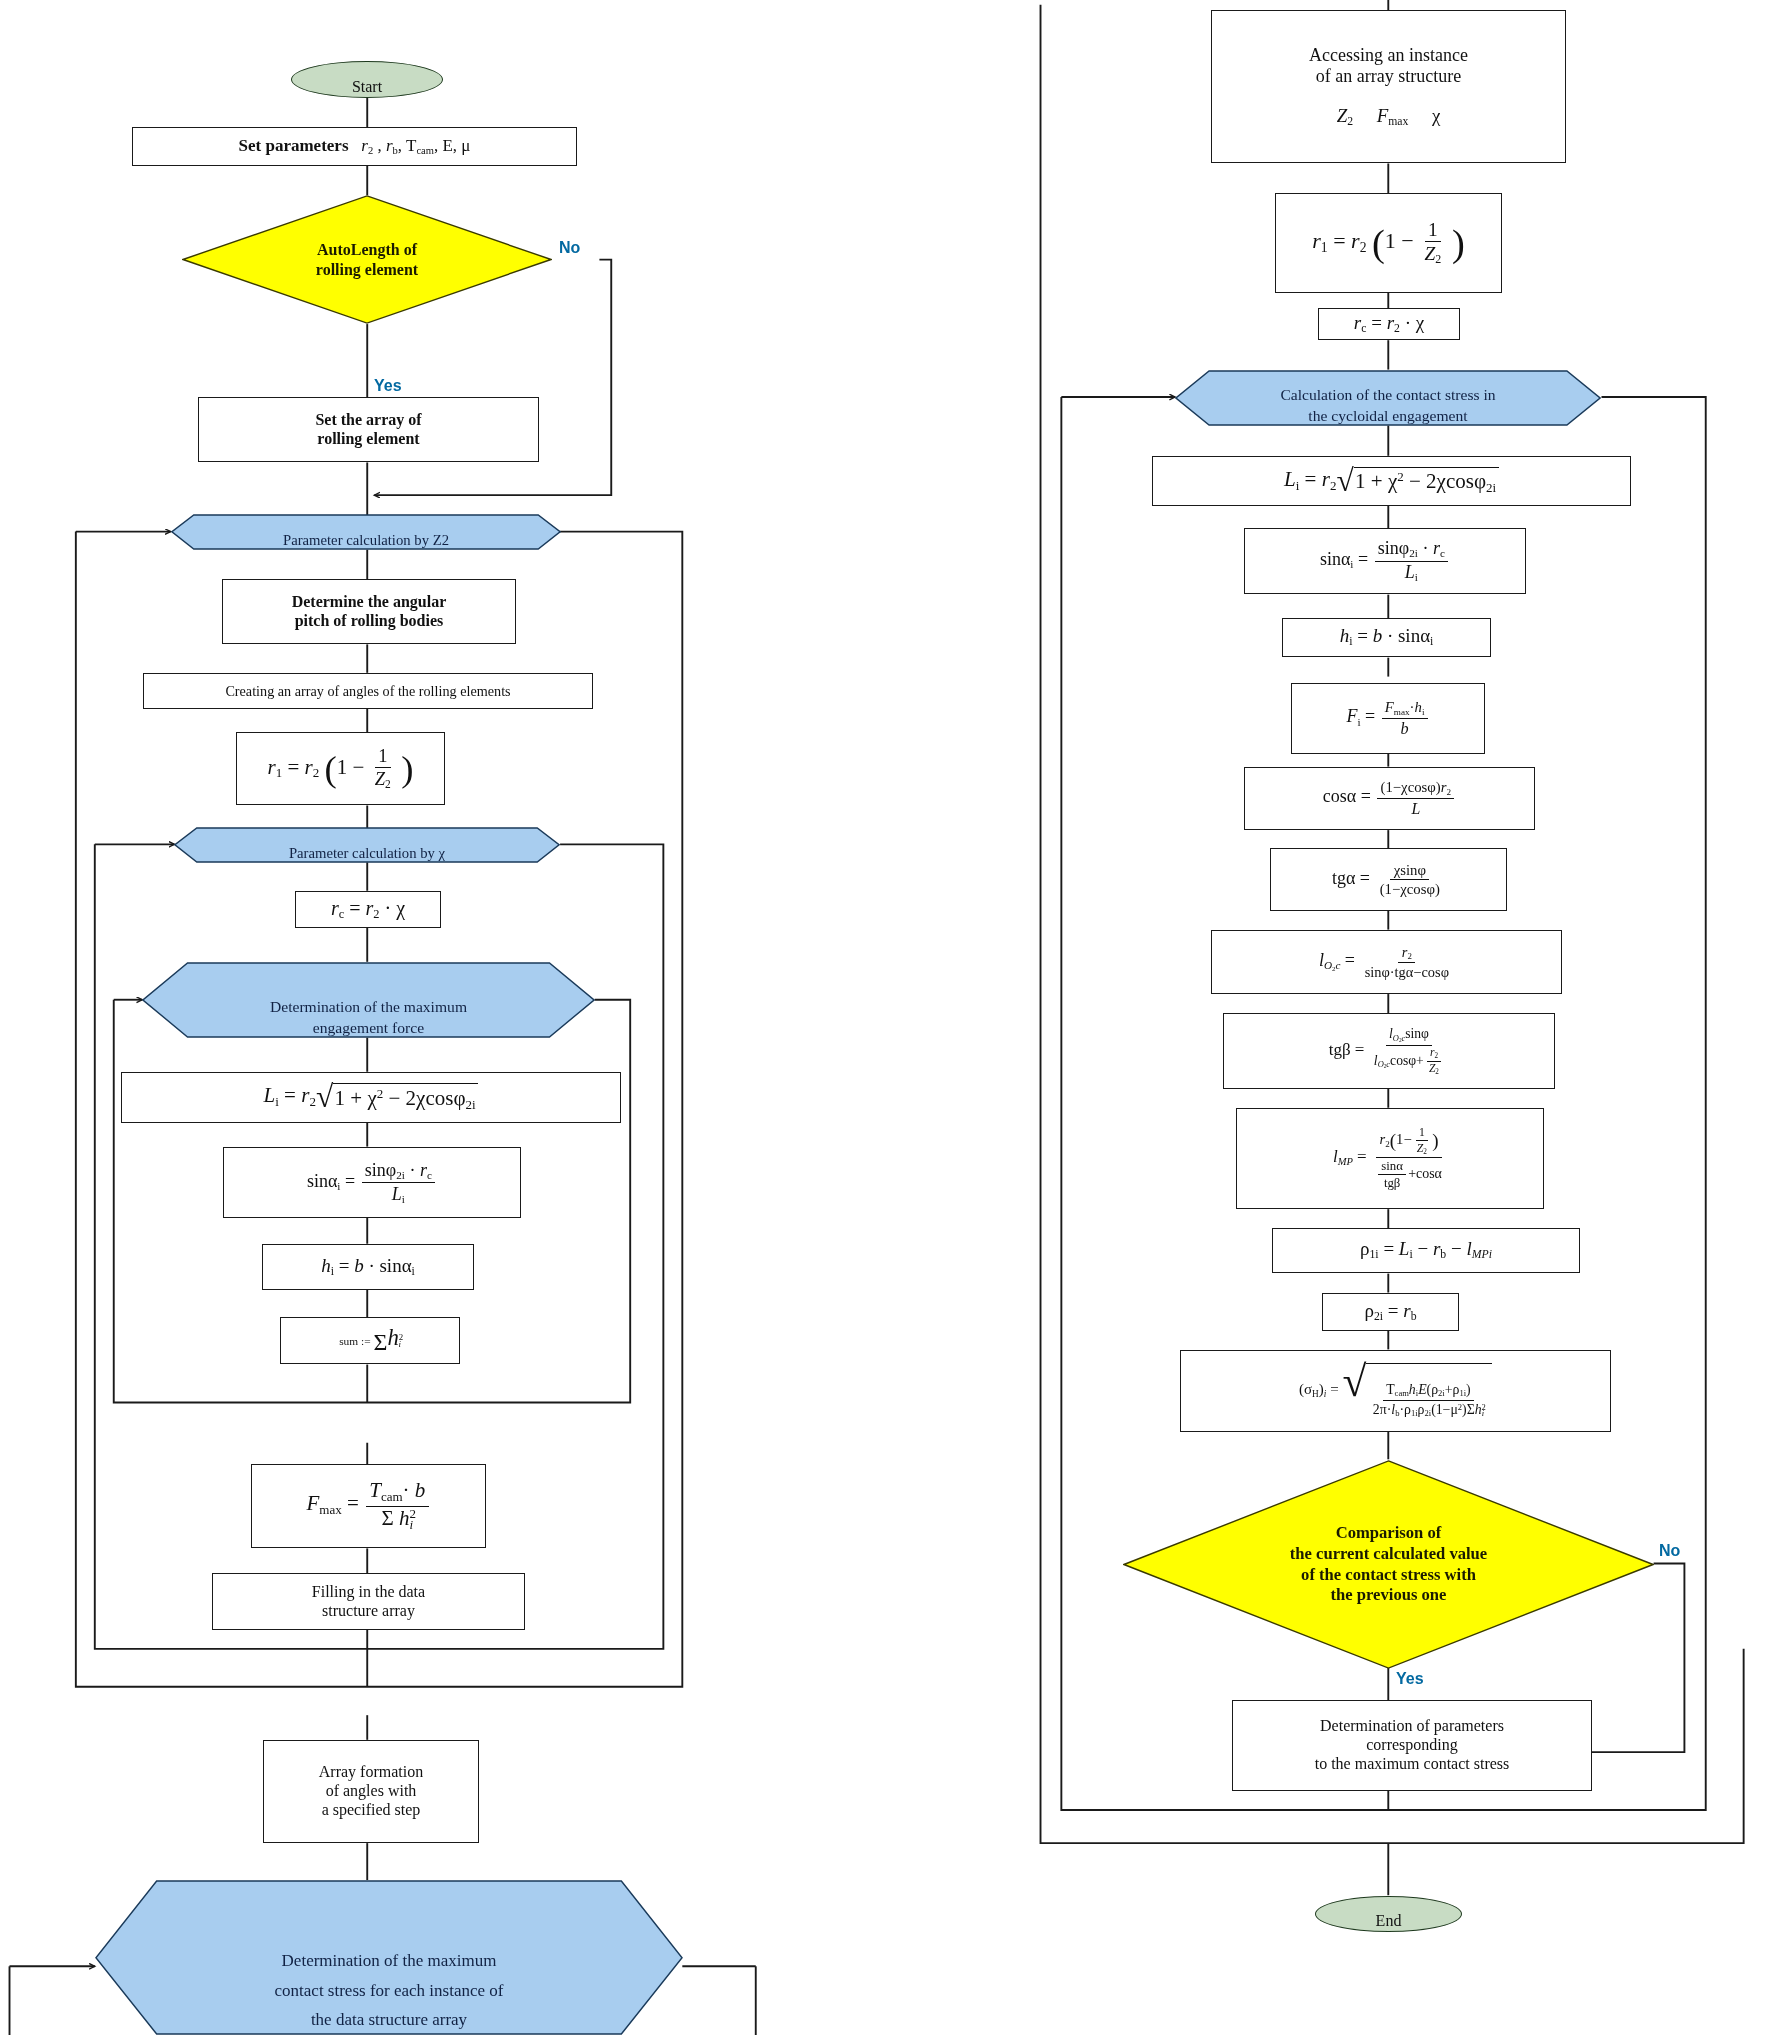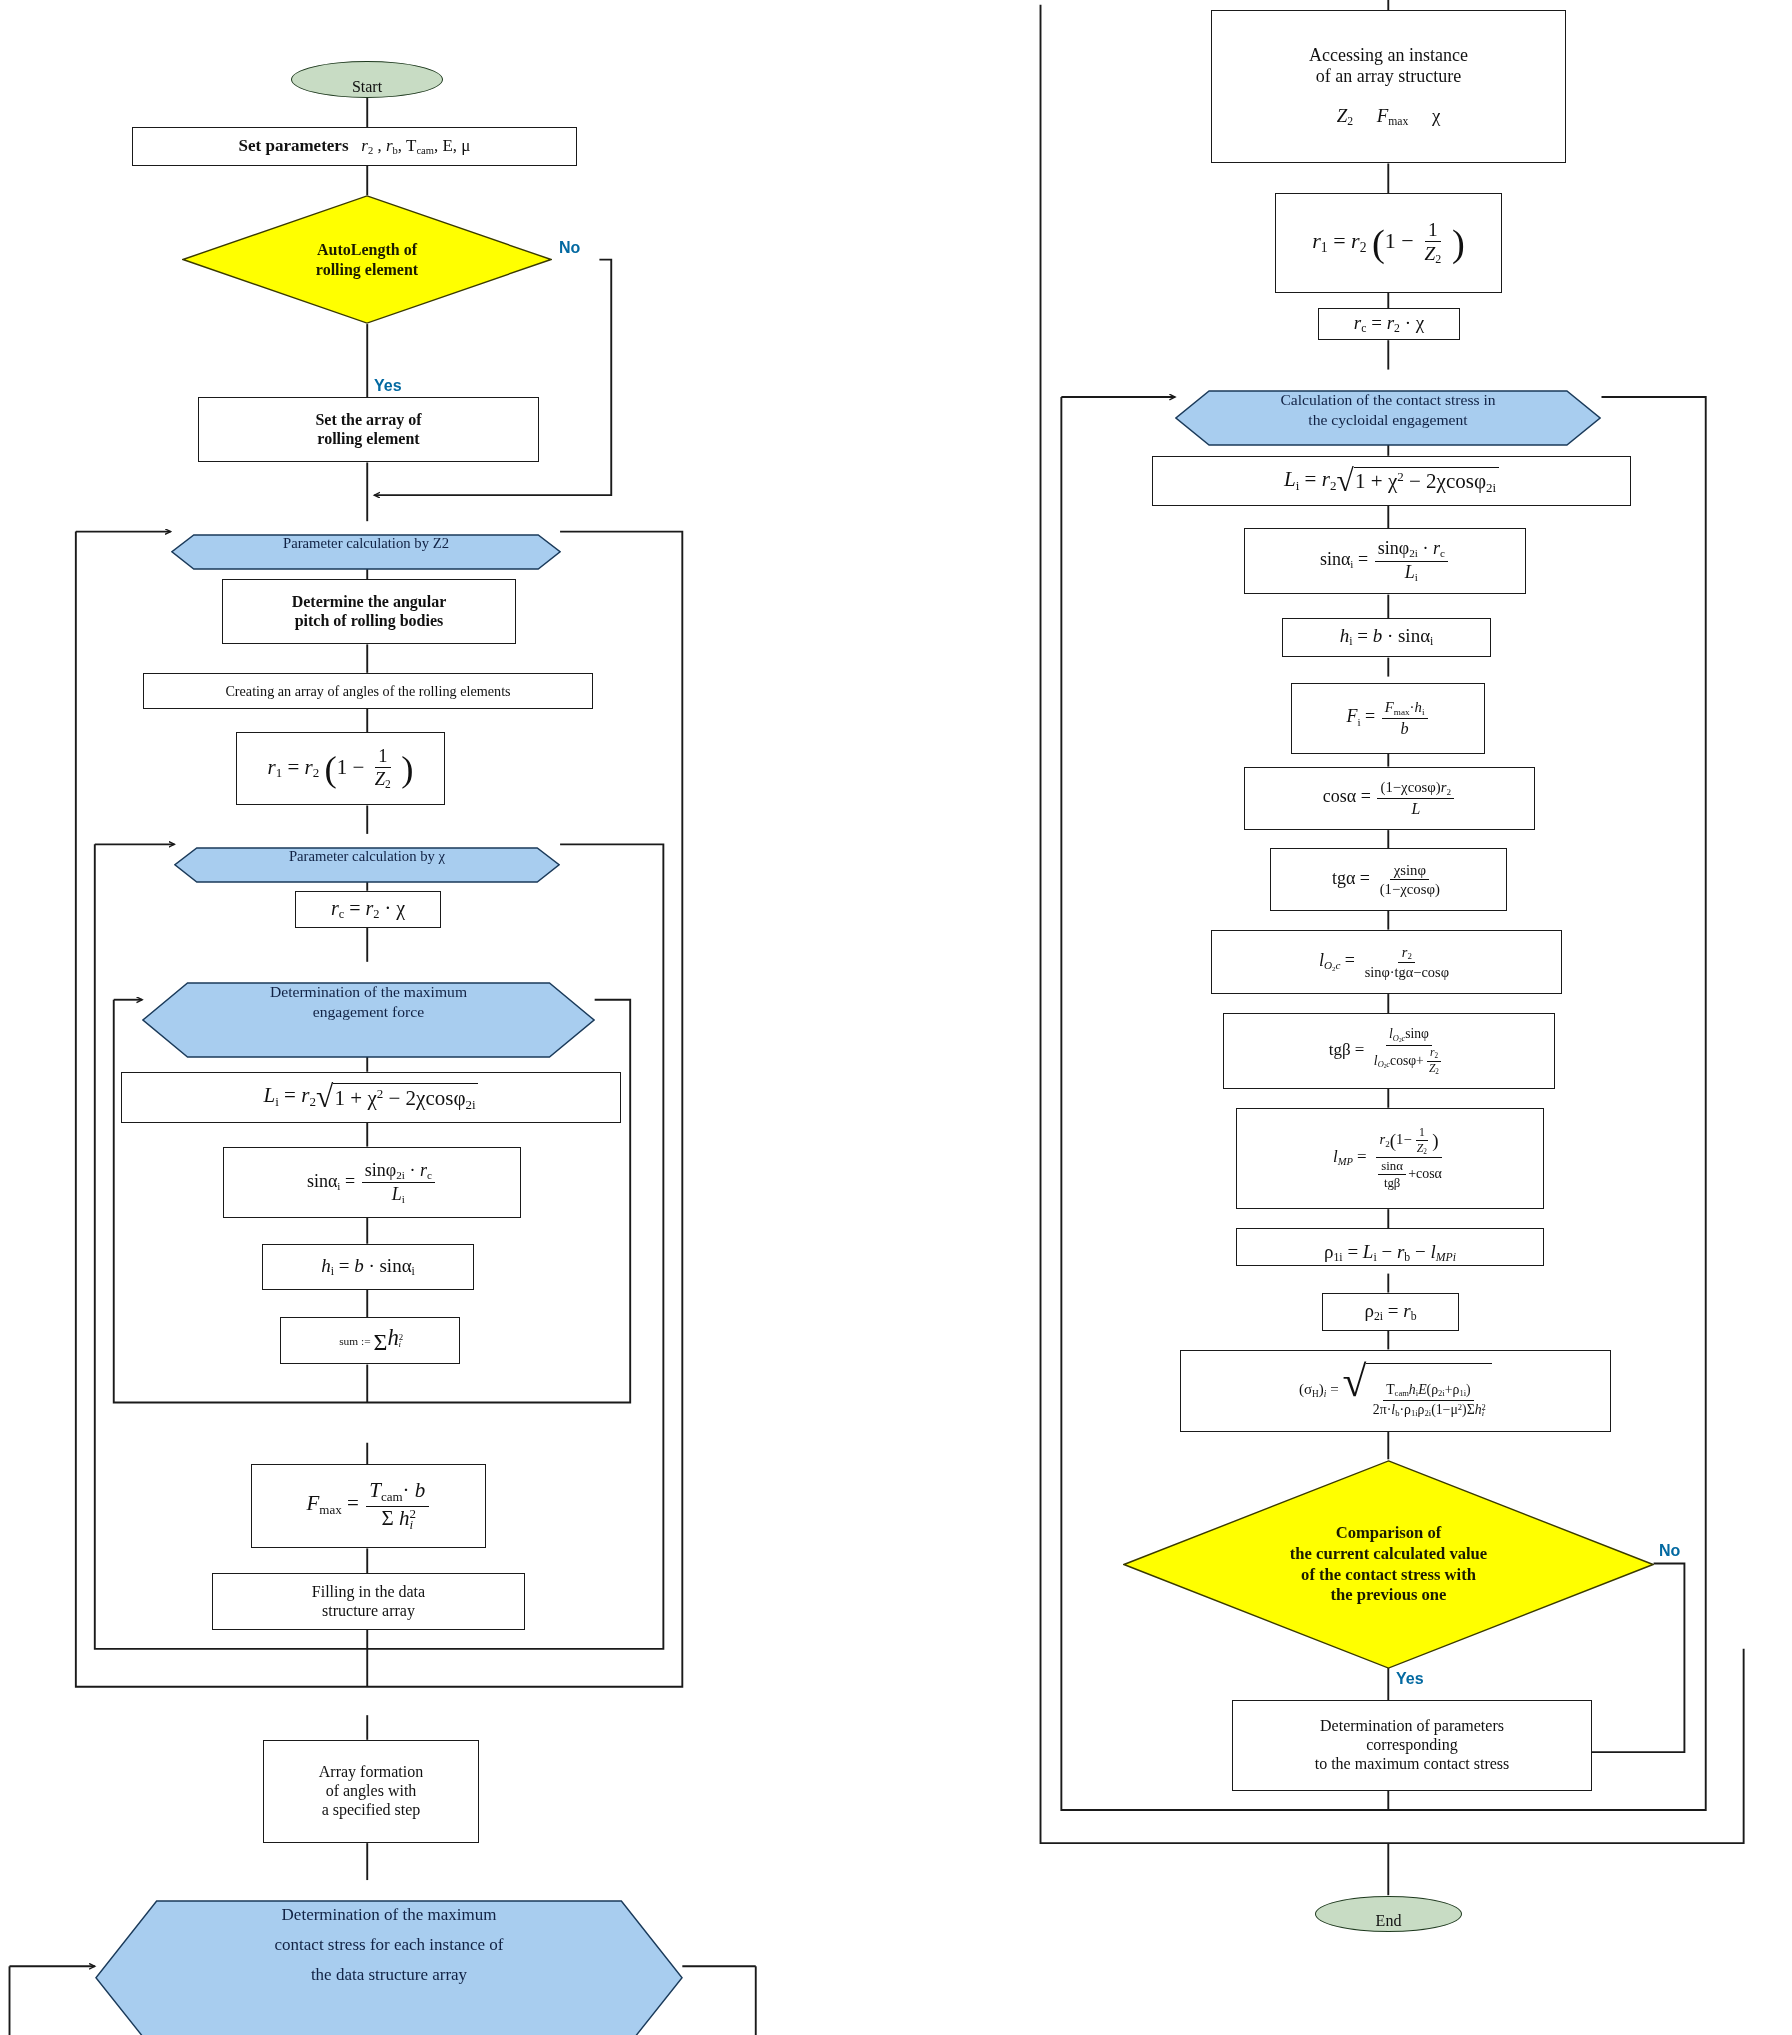--- a/index.html
+++ b/index.html
@@ -61,23 +61,22 @@
     position: relative;
     z-index: 2;
     text-align: center;
     font-weight: bold;
     color: #1a1a00;
     line-height: 1.25;
   }
   .hex-wrap {
     position: absolute;
     display: flex;
-    align-items: flex-start;
+    align-items: flex-end;
     justify-content: center;
-    margin-top: 20px;
   }
   .hex-shape {
     position: absolute;
     left: 0; top: 0;
     width: 100%;
     height: 100%;
   }
   .hex-label {
     position: relative;
     z-index: 2;
@@ -513,21 +512,21 @@
               <span class="den"><span class="it">Z</span><sub>2</sub></span>
             </span><span class="paren" style="font-size:1.3em;">)</span></span>
           <span class="den" style="font-size:0.82em;"><span class="frac" style="font-size:0.92em;">
               <span class="num">sinα</span>
               <span class="den">tgβ</span>
             </span>+cosα</span>
         </span>
     </span>
   </div>
 
-  <div class="node rect" style="left:1236px; top:1228px; width:308px; height:38px; font-size:19px;align-items:flex-end;">
+  <div class="node rect" style="left:1272px; top:1228px; width:308px; height:45px; font-size:19px;">
     <span class="f">
       ρ<sub>1i</sub> = <span class="it">L</span><sub>i</sub> − <span class="it">r</span><sub>b</sub> − <span class="it">l</span><sub><span class="it">MPi</span></sub>
     </span>
   </div>
 
   <div class="node rect" style="left:1322px; top:1293px; width:137px; height:38px; font-size:19px;">
     <span class="f">ρ<sub>2i</sub> = <span class="it">r</span><sub>b</sub></span>
   </div>
 
   <div class="node rect" style="left:1180px; top:1350px; width:431px; height:82px; font-size:15px;">

